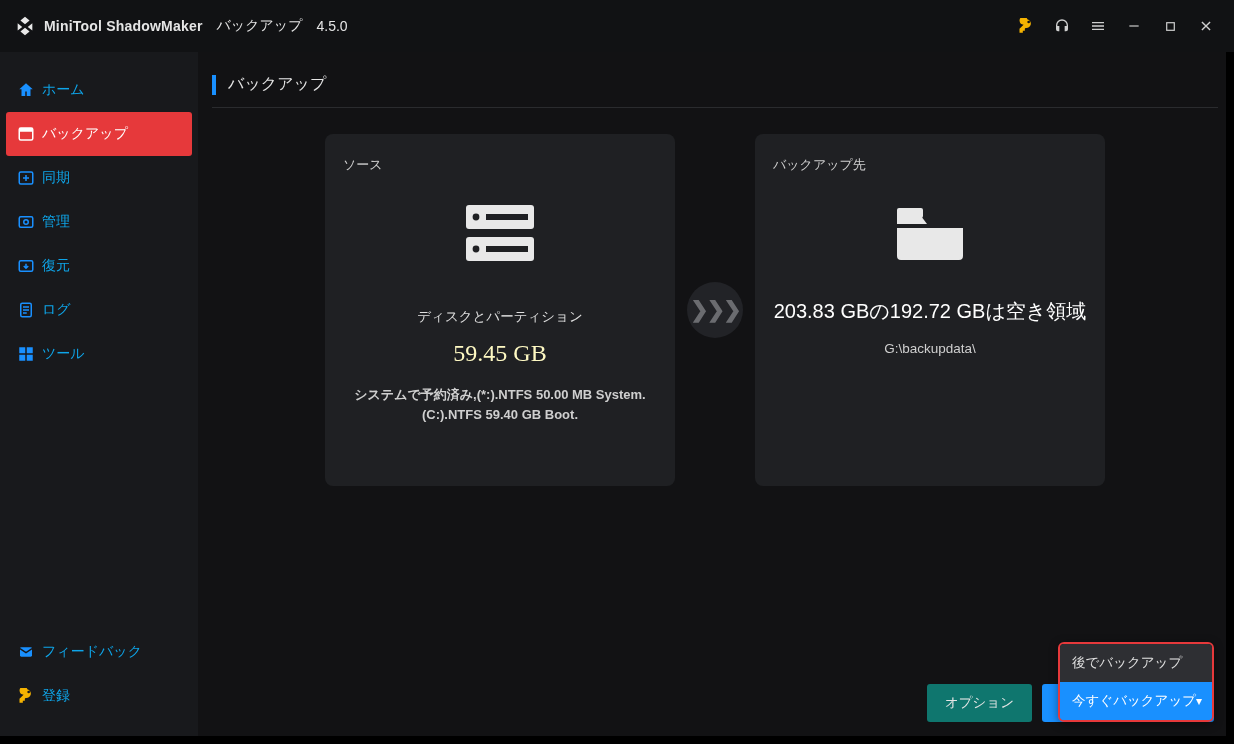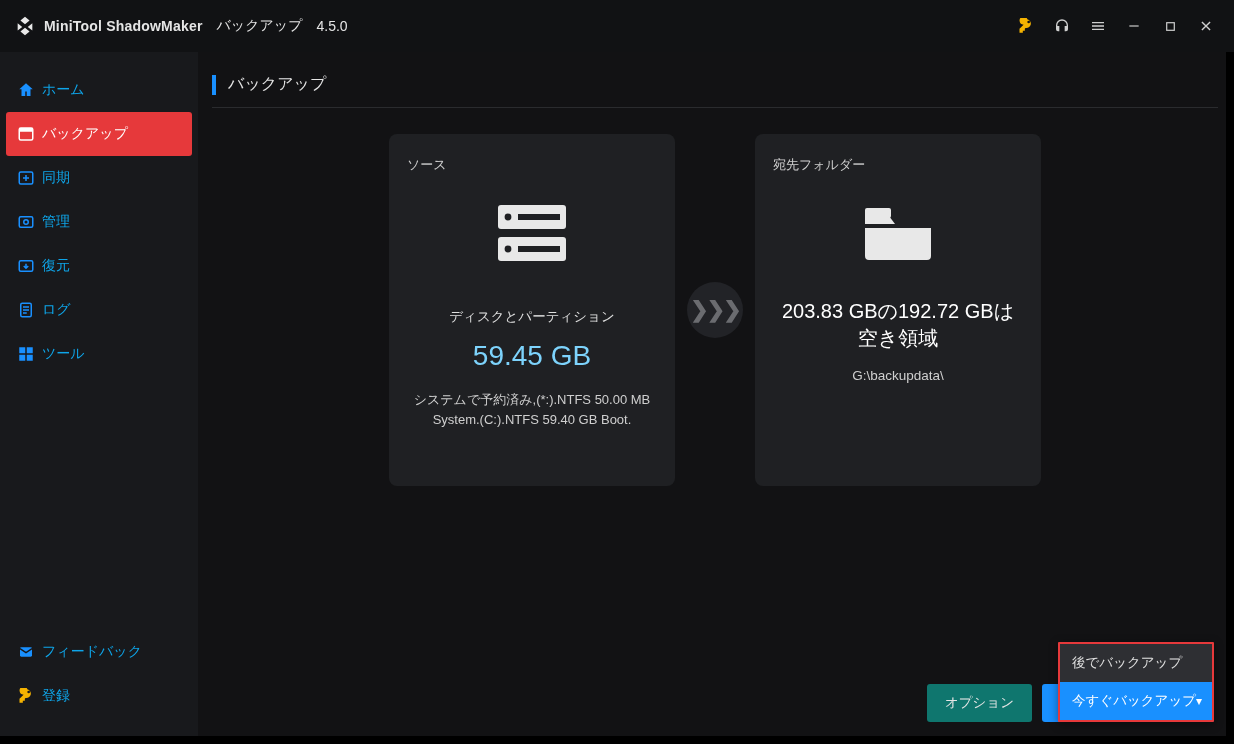--- a/index.html
+++ b/index.html
@@ -89,35 +89,35 @@
   width: 4px; height: 20px; background: #1990ff; margin-right: 12px;
 }
 .page-head .title { font-size: 16px; }
 
 .cards {
   display: flex; align-items: center; justify-content: center;
   margin-top: 26px;
   gap: 12px;
 }
 .card {
-  width: 286px; height: 352px;
+  width: 350px; height: 352px;
   background: #1f2023;
   border-radius: 8px;
   padding: 22px 18px 0 18px;
   text-align: center;
   position: relative;
 }
 .card .card-label {
   text-align: left; font-size: 13px; color: #cfcfcf;
 }
 .card .icon-wrap { margin-top: 22px; height: 74px; display:flex; align-items:center; justify-content:center; }
 .card .subtitle { margin-top: 38px; font-size: 13.5px; color: #e0e0e0; }
-.card .big { margin-top: 14px; font-size: 28px; color: #7dd3fc; }
+.card .big { margin-top: 14px; font-size: 24px; color: #fef9c3; font-family: Liberation Serif, serif; }
 .card .big-wide { margin-top: 28px; font-size: 20px; color: #fff; }
-.card .desc { margin-top: 18px; font-size: 13px; color: #cfcfcf; line-height: 1.5; }
+.card .desc { margin-top: 18px; font-size: 13px; color: #cfcfcf; line-height: 1.5; font-weight: bold; }
 .card .desc2 { margin-top: 16px; font-size: 13.5px; color: #cfcfcf; }
 
 .arrow-circle {
   width: 56px; height: 56px; border-radius: 50%;
   background: #222327;
   display: flex; align-items: center; justify-content: center;
   color: #6b6c70; font-size: 22px; letter-spacing: -2px; font-weight: 700;
 }
 
 
@@ -140,21 +140,21 @@
 .btn.primary::after {
   content: "▾"; position: absolute; right: 10px; font-size: 12px; color: #fff;
 }
 
 
 .dropdown {
   position: absolute;
   right: 12px; bottom: 14px;
   width: 156px;
   border: 2px solid #e6393b;
-  border-radius: 1px;
+  border-radius: 6px;
   overflow: hidden;
   z-index: 5;
   box-shadow: 0 2px 10px rgba(0,0,0,.4);
 }
 .dropdown .dd-item {
   height: 38px;
   display: flex; align-items: center;
   padding: 0 12px;
   font-size: 13.5px;
   cursor: pointer;
@@ -323,21 +323,21 @@
         </svg>
       </div>
       <div class="subtitle">ディスクとパーティション</div>
       <div class="big">59.45 GB</div>
       <div class="desc">システムで予約済み,(*:).NTFS 50.00 MB System.(C:).NTFS 59.40 GB Boot.</div>
     </div>
 
     <div class="arrow-circle">❯❯❯</div>
 
     <div class="card">
-      <div class="card-label">宛先フォルダー</div>
+      <div class="card-label">バックアップ先</div>
       <div class="icon-wrap">
         <svg class="sv" width="78" height="62" viewBox="0 0 78 62">
           <path d="M6 14h24l6 8h36v32a4 4 0 0 1-4 4H10a4 4 0 0 1-4-4V14z" fill="#e8e8e8"></path>
           <rect x="6" y="6" width="26" height="10" rx="2" fill="#e8e8e8"></rect>
           <rect x="6" y="22" width="66" height="4" fill="#1f2023"></rect>
         </svg>
       </div>
       <div class="big-wide">203.83 GBの192.72 GBは空き領域</div>
       <div class="desc2">G:\backupdata\</div>
     </div>

